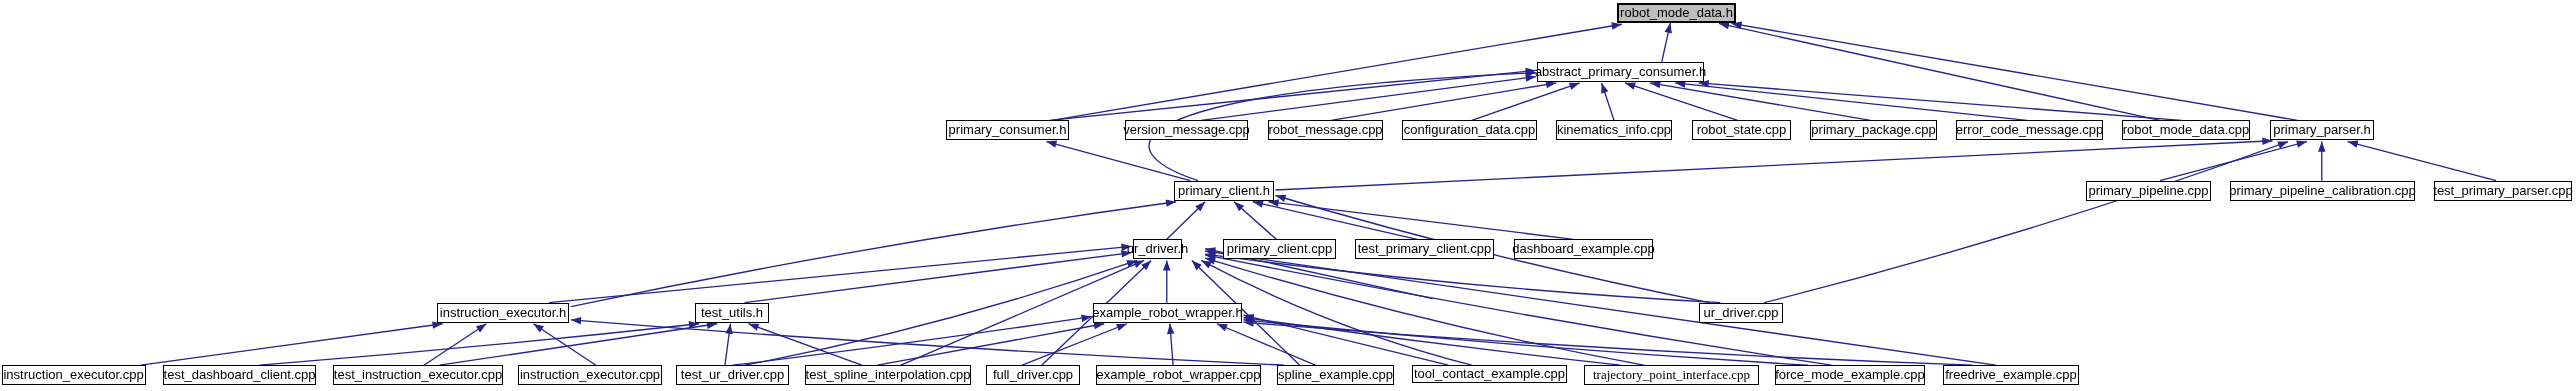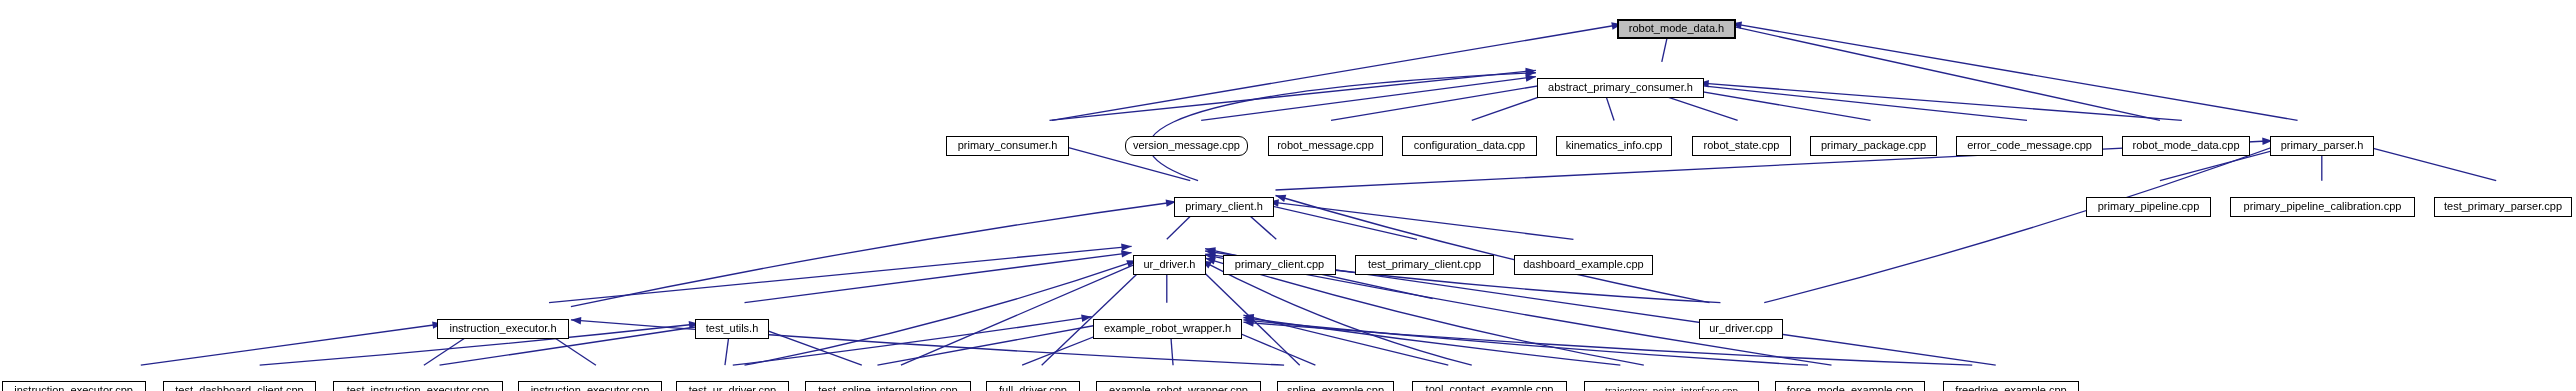--- a/index.html
+++ b/index.html
@@ -10,29 +10,28 @@
     font-family:"Liberation Sans","DejaVu Sans",sans-serif;
     overflow:hidden;
   }
   #edge-layer{position:absolute;left:0;top:0;z-index:0;}
   .node{
     position:absolute;
     box-sizing:border-box;
     background:#ffffff;
     border:1.2px solid #000000;
     color:#000000;
-    font-size:11px;
+    font-size:13px;
     line-height:1.25;
     display:flex;
     align-items:center;
     justify-content:center;
     white-space:pre-line;
     z-index:1;
     cursor:pointer;
-    margin-top:16px;
   }
   .node.main{
     background:#bebebe;
     border-width:2px;
   }
   .node.multiline{
     justify-content:flex-start;
     text-align:left;
     padding-left:5.5px;
   }
@@ -151,34 +150,34 @@
       <path d="M562,467 L917,414" fill="none" stroke="#24248c" stroke-width="1.7"></path>
       <polygon points="917,414 904.8512665073189,420.6669539164304 903.4337378183594,411.1721862828346" fill="#24248c"></polygon>
       <path d="M927,467 L934,414" fill="none" stroke="#24248c" stroke-width="1.7"></path>
       <polygon points="934,414 937.0564756480273,427.51658080333243 927.5391267513548,426.25957245848895" fill="#24248c"></polygon>
       <path d="M1102,467 L957,414" fill="none" stroke="#24248c" stroke-width="1.7"></path>
       <polygon points="957,414 970.8577755831681,413.9546581148536 967.5620682742423,422.97121584682054" fill="#24248c"></polygon>
     </svg>
 <div class="node main" style="left: 1617px; top: 3.1px; width: 119px; height: 19.6px;">robot_mode_data.h</div>
     <div class="node" style="left: 1537px; top: 62px; width: 167px; height: 19.6px;">abstract_primary_consumer.h</div>
     <div class="node" style="left: 946px; top: 120px; width: 123px; height: 19.6px;">primary_consumer.h</div>
-    <div class="node" style="left: 1125px; top: 120px; width: 123px; height: 19.6px; border-radius: 9px;">version_message.cpp</div>
+    <div class="node" style="left: 1125px; top: 120px; width: 123px; height: 19.6px;">version_message.cpp</div>
     <div class="node" style="left: 1268px; top: 120px; width: 115px; height: 19.6px;">robot_message.cpp</div>
     <div class="node" style="left: 1402px; top: 120px; width: 135px; height: 19.6px;">configuration_data.cpp</div>
     <div class="node" style="left: 1556px; top: 120px; width: 116px; height: 19.6px;">kinematics_info.cpp</div>
     <div class="node" style="left: 1692px; top: 120px; width: 99px; height: 19.6px;">robot_state.cpp</div>
     <div class="node" style="left: 1810px; top: 120px; width: 127px; height: 19.6px;">primary_package.cpp</div>
     <div class="node" style="left: 1956px; top: 120px; width: 147px; height: 19.6px;">error_code_message.cpp</div>
     <div class="node" style="left: 2122px; top: 120px; width: 128px; height: 19.6px;">robot_mode_data.cpp</div>
     <div class="node" style="left: 2270px; top: 120px; width: 104px; height: 19.6px;">primary_parser.h</div>
     <div class="node" style="left: 1174px; top: 181px; width: 100px; height: 19.6px;">primary_client.h</div>
     <div class="node" style="left: 2086px; top: 181px; width: 125px; height: 19.6px;">primary_pipeline.cpp</div>
     <div class="node" style="left: 2230px; top: 181px; width: 185px; height: 19.6px;">primary_pipeline_calibration.cpp</div>
     <div class="node" style="left: 2434px; top: 181px; width: 138px; height: 19.6px;">test_primary_parser.cpp</div>
-    <div class="node" style="left: 1133px; top: 239px; width: 73px; height: 19.6px;">ur_driver.h</div>
+    <div class="node" style="left: 1133px; top: 239px; width: 49px; height: 19.6px;">ur_driver.h</div>
     <div class="node" style="left: 1223px; top: 239px; width: 113px; height: 19.6px;">primary_client.cpp</div>
     <div class="node" style="left: 1355px; top: 239px; width: 139px; height: 19.6px;">test_primary_client.cpp</div>
     <div class="node" style="left: 1514px; top: 239px; width: 139px; height: 19.6px;">dashboard_example.cpp</div>
     <div class="node" style="left: 437px; top: 303px; width: 132px; height: 19.6px;">instruction_executor.h</div>
     <div class="node" style="left: 695px; top: 303px; width: 74px; height: 19.6px;">test_utils.h</div>
     <div class="node" style="left: 1093px; top: 303px; width: 149px; height: 19.6px;">example_robot_wrapper.h</div>
     <div class="node" style="left: 1699px; top: 303px; width: 84px; height: 19.6px;">ur_driver.cpp</div>
     <div class="node" style="left: 1.6px; top: 365px; width: 144px; height: 19.6px;">instruction_executor.cpp</div>
     <div class="node" style="left: 163px; top: 365px; width: 153px; height: 19.6px;">test_dashboard_client.cpp</div>
     <div class="node" style="left: 333px; top: 365px; width: 170px; height: 19.6px;">test_instruction_executor.cpp</div>

